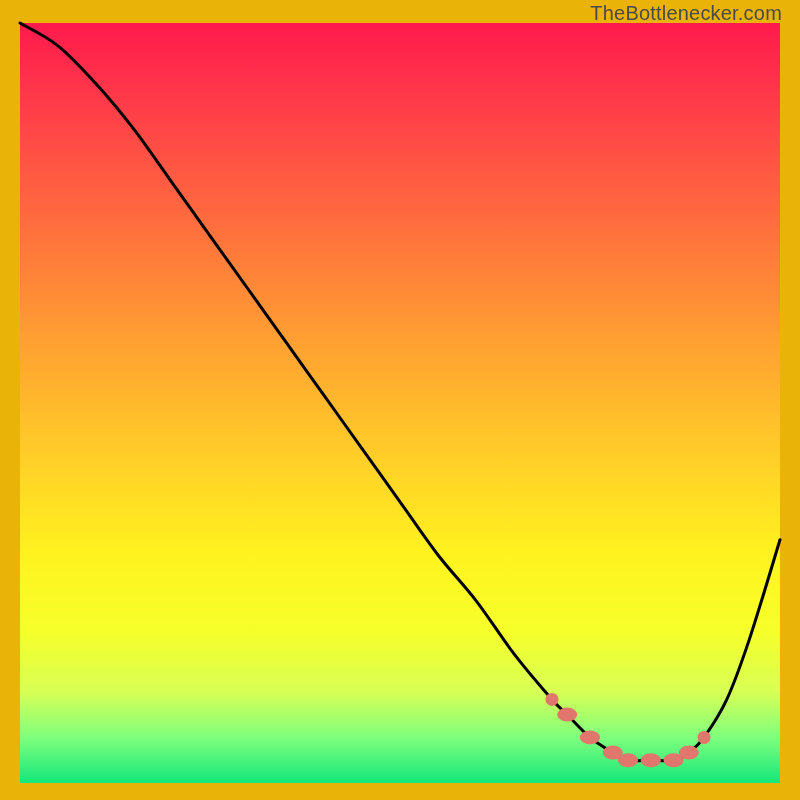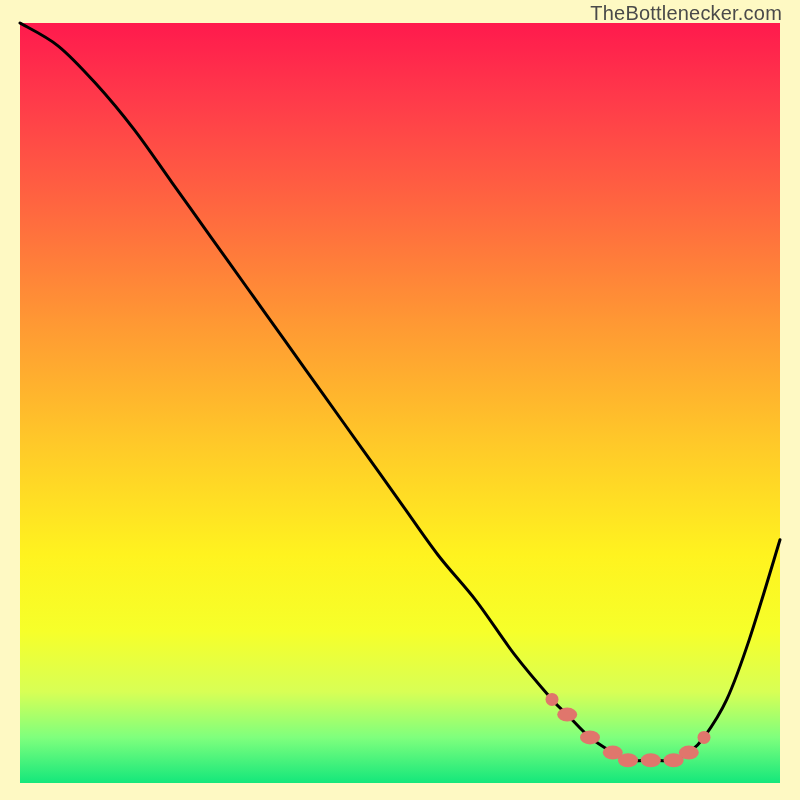--- a/index.html
+++ b/index.html
@@ -10,21 +10,21 @@
     background: #000;
     overflow: hidden;
     font-family: Arial, Helvetica, sans-serif;
   }
   .frame {
     position: absolute;
     left: 0;
     top: 0;
     width: 800px;
     height: 800px;
-    background: #fef9c3;
+    background: #eab308;
   }
   .plot-area {
     position: absolute;
     left: 20px;
     top: 23px;
     width: 760px;
     height: 760px;
     
     background: linear-gradient(to bottom,
       #ff1a4d 0%,

